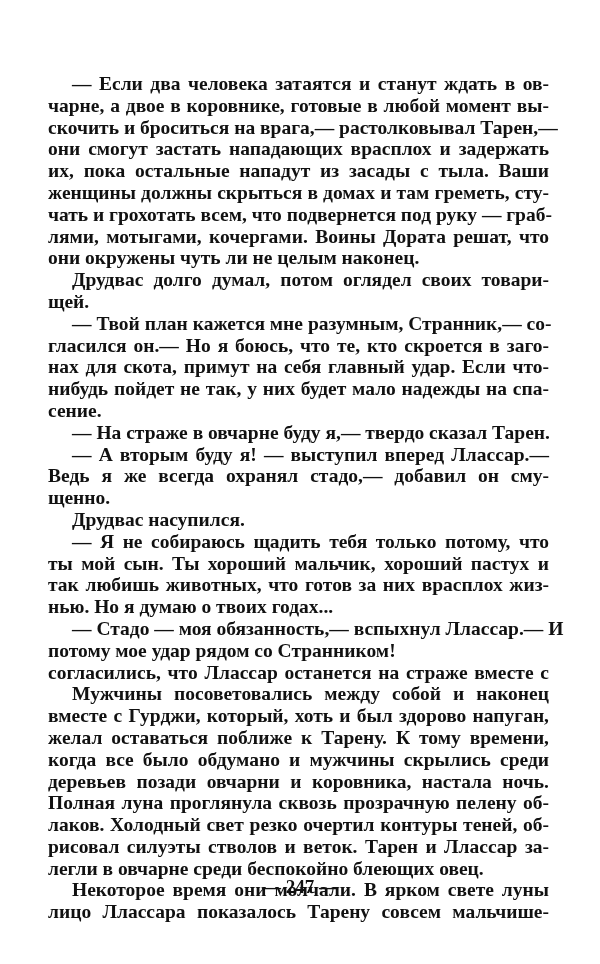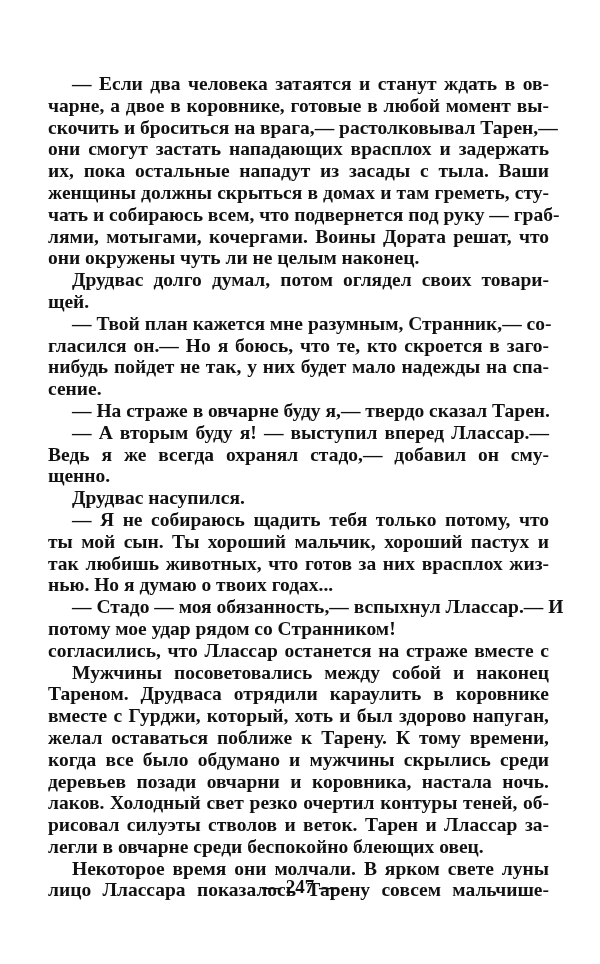--- a/index.html
+++ b/index.html
@@ -39,46 +39,47 @@
 </head>
 <body>
 
 <div class="page" id="page-text">
     <span class="line indent">— Если два человека затаятся и станут ждать в ов-</span>
     <span class="line">чарне, а двое в коровнике, готовые в любой момент вы-</span>
     <span class="line">скочить и броситься на врага,— растолковывал Тарен,—</span>
     <span class="line">они смогут застать нападающих врасплох и задержать</span>
     <span class="line">их, пока остальные нападут из засады с тыла. Ваши</span>
     <span class="line">женщины должны скрыться в домах и там греметь, сту-</span>
-    <span class="line">чать и собираюсь всем, что подвернется под руку — граб-</span>
+    <span class="line">чать и грохотать всем, что подвернется под руку — граб-</span>
     <span class="line">лями, мотыгами, кочергами. Воины Дората решат, что</span>
     <span class="line last">они окружены чуть ли не целым наконец.</span>
     <span class="line indent">Друдвас долго думал, потом оглядел своих товари-</span>
     <span class="line last">щей.</span>
     <span class="line indent">— Твой план кажется мне разумным, Странник,— со-</span>
     <span class="line">гласился он.— Но я боюсь, что те, кто скроется в заго-</span>
+    <span class="line">нах для скота, примут на себя главный удар. Если что-</span>
     <span class="line">нибудь пойдет не так, у них будет мало надежды на спа-</span>
     <span class="line last">сение.</span>
     <span class="line indent">— На страже в овчарне буду я,— твердо сказал Тарен.</span>
     <span class="line indent">— А вторым буду я! — выступил вперед Ллассар.—</span>
     <span class="line">Ведь я же всегда охранял стадо,— добавил он сму-</span>
     <span class="line last">щенно.</span>
     <span class="line indent last">Друдвас насупился.</span>
     <span class="line indent">— Я не собираюсь щадить тебя только потому, что</span>
     <span class="line">ты мой сын. Ты хороший мальчик, хороший пастух и</span>
     <span class="line">так любишь животных, что готов за них врасплох жиз-</span>
     <span class="line last">нью. Но я думаю о твоих годах...</span>
     <span class="line indent">— Стадо — моя обязанность,— вспыхнул Ллассар.— И</span>
     <span class="line last">потому мое удар рядом со Странником!</span>
     <span class="line">согласились, что Ллассар останется на страже вместе с</span>
     <span class="line indent">Мужчины посоветовались между собой и наконец</span>
-    <span class="line">Тареном. Друдваса отрядили караулить в коровнике</span>
     <span class="line">вместе с Гурджи, который, хоть и был здорово напуган,</span>
     <span class="line">желал оставаться поближе к Тарену. К тому времени,</span>
     <span class="line">когда все было обдумано и мужчины скрылись среди</span>
     <span class="line">деревьев позади овчарни и коровника, настала ночь.</span>
+    <span class="line">Полная луна проглянула сквозь прозрачную пелену об-</span>
     <span class="line">лаков. Холодный свет резко очертил контуры теней, об-</span>
     <span class="line">рисовал силуэты стволов и веток. Тарен и Ллассар за-</span>
     <span class="line last">легли в овчарне среди беспокойно блеющих овец.</span>
     <span class="line indent">Некоторое время они молчали. В ярком свете луны</span>
     <span class="line">лицо Ллассара показалось Тарену совсем мальчише-</span>
   </div>
 <div class="page-number">— 247 —</div>
 
 </body></html>

